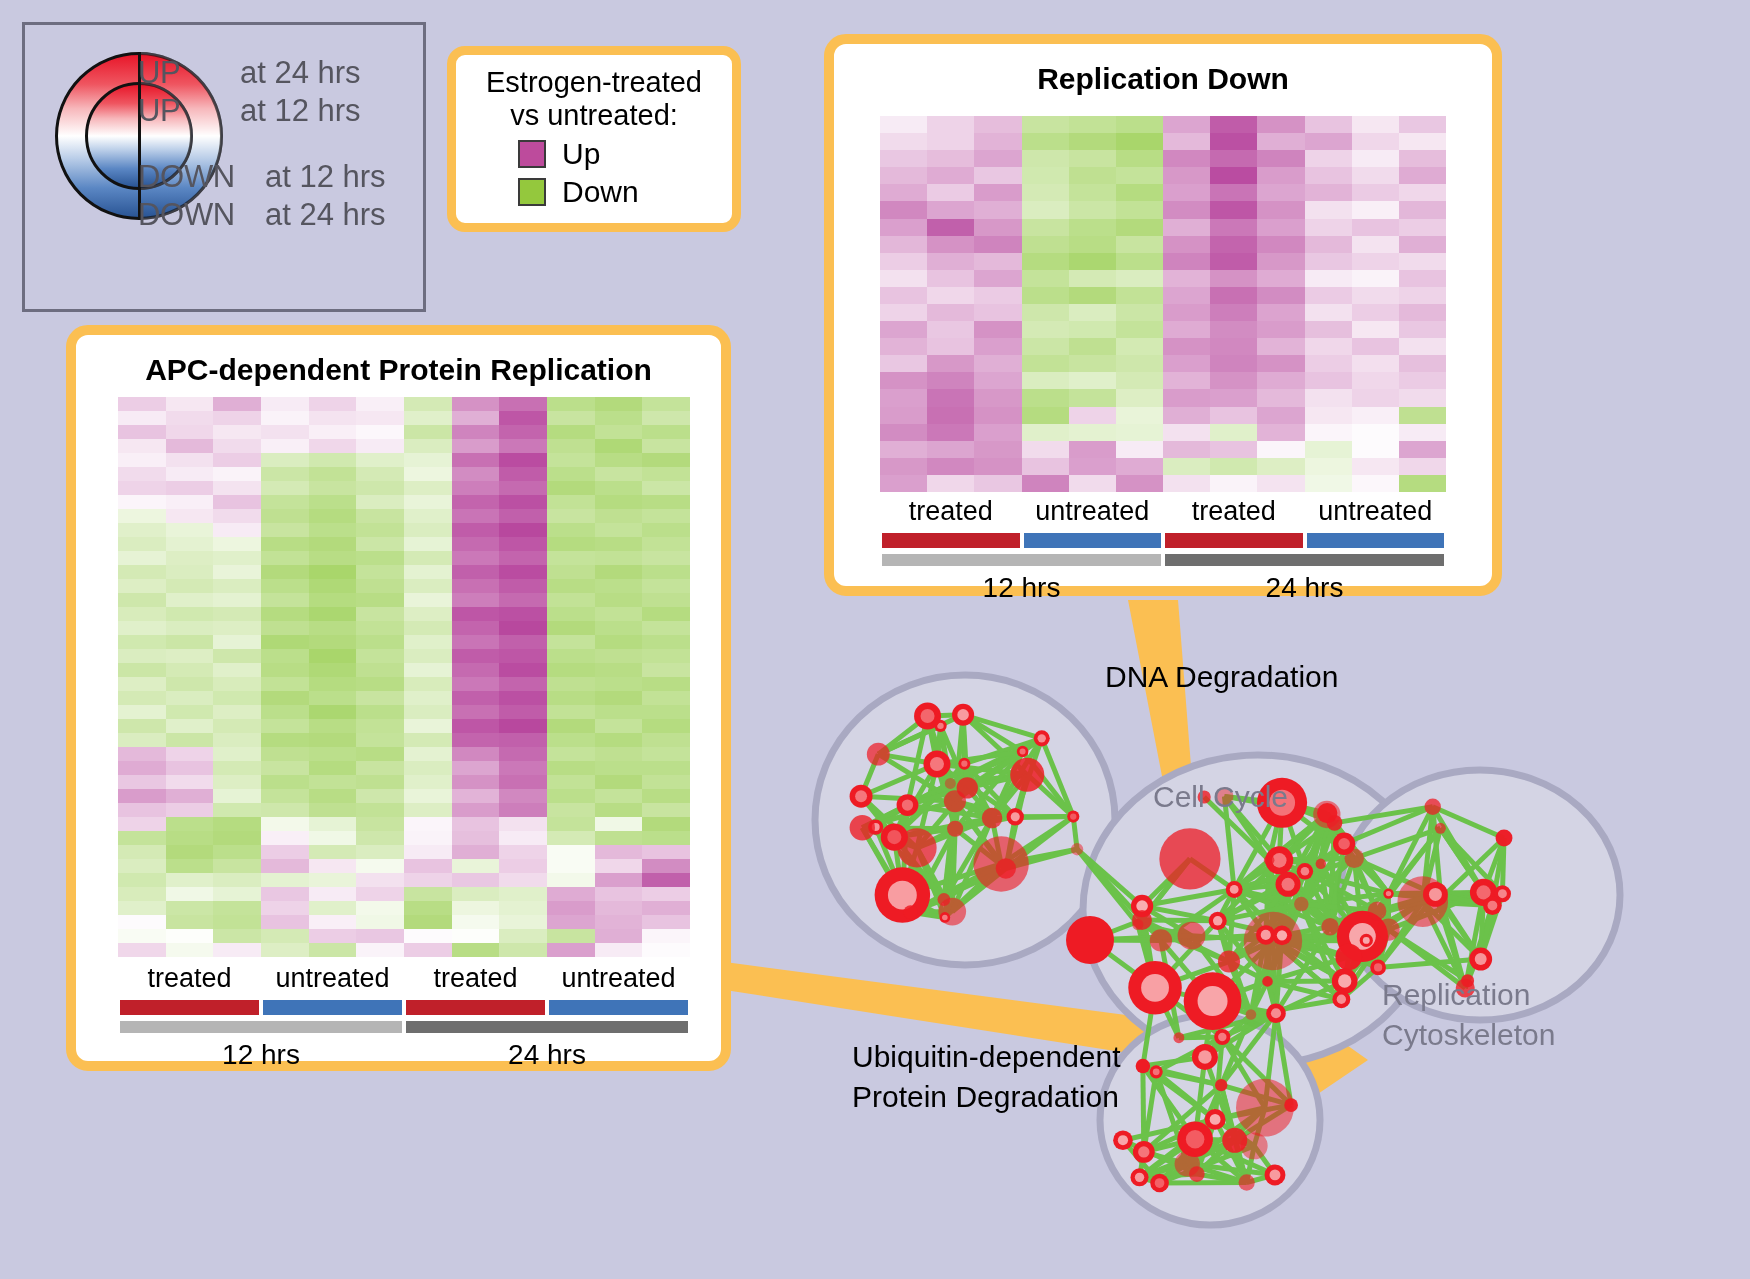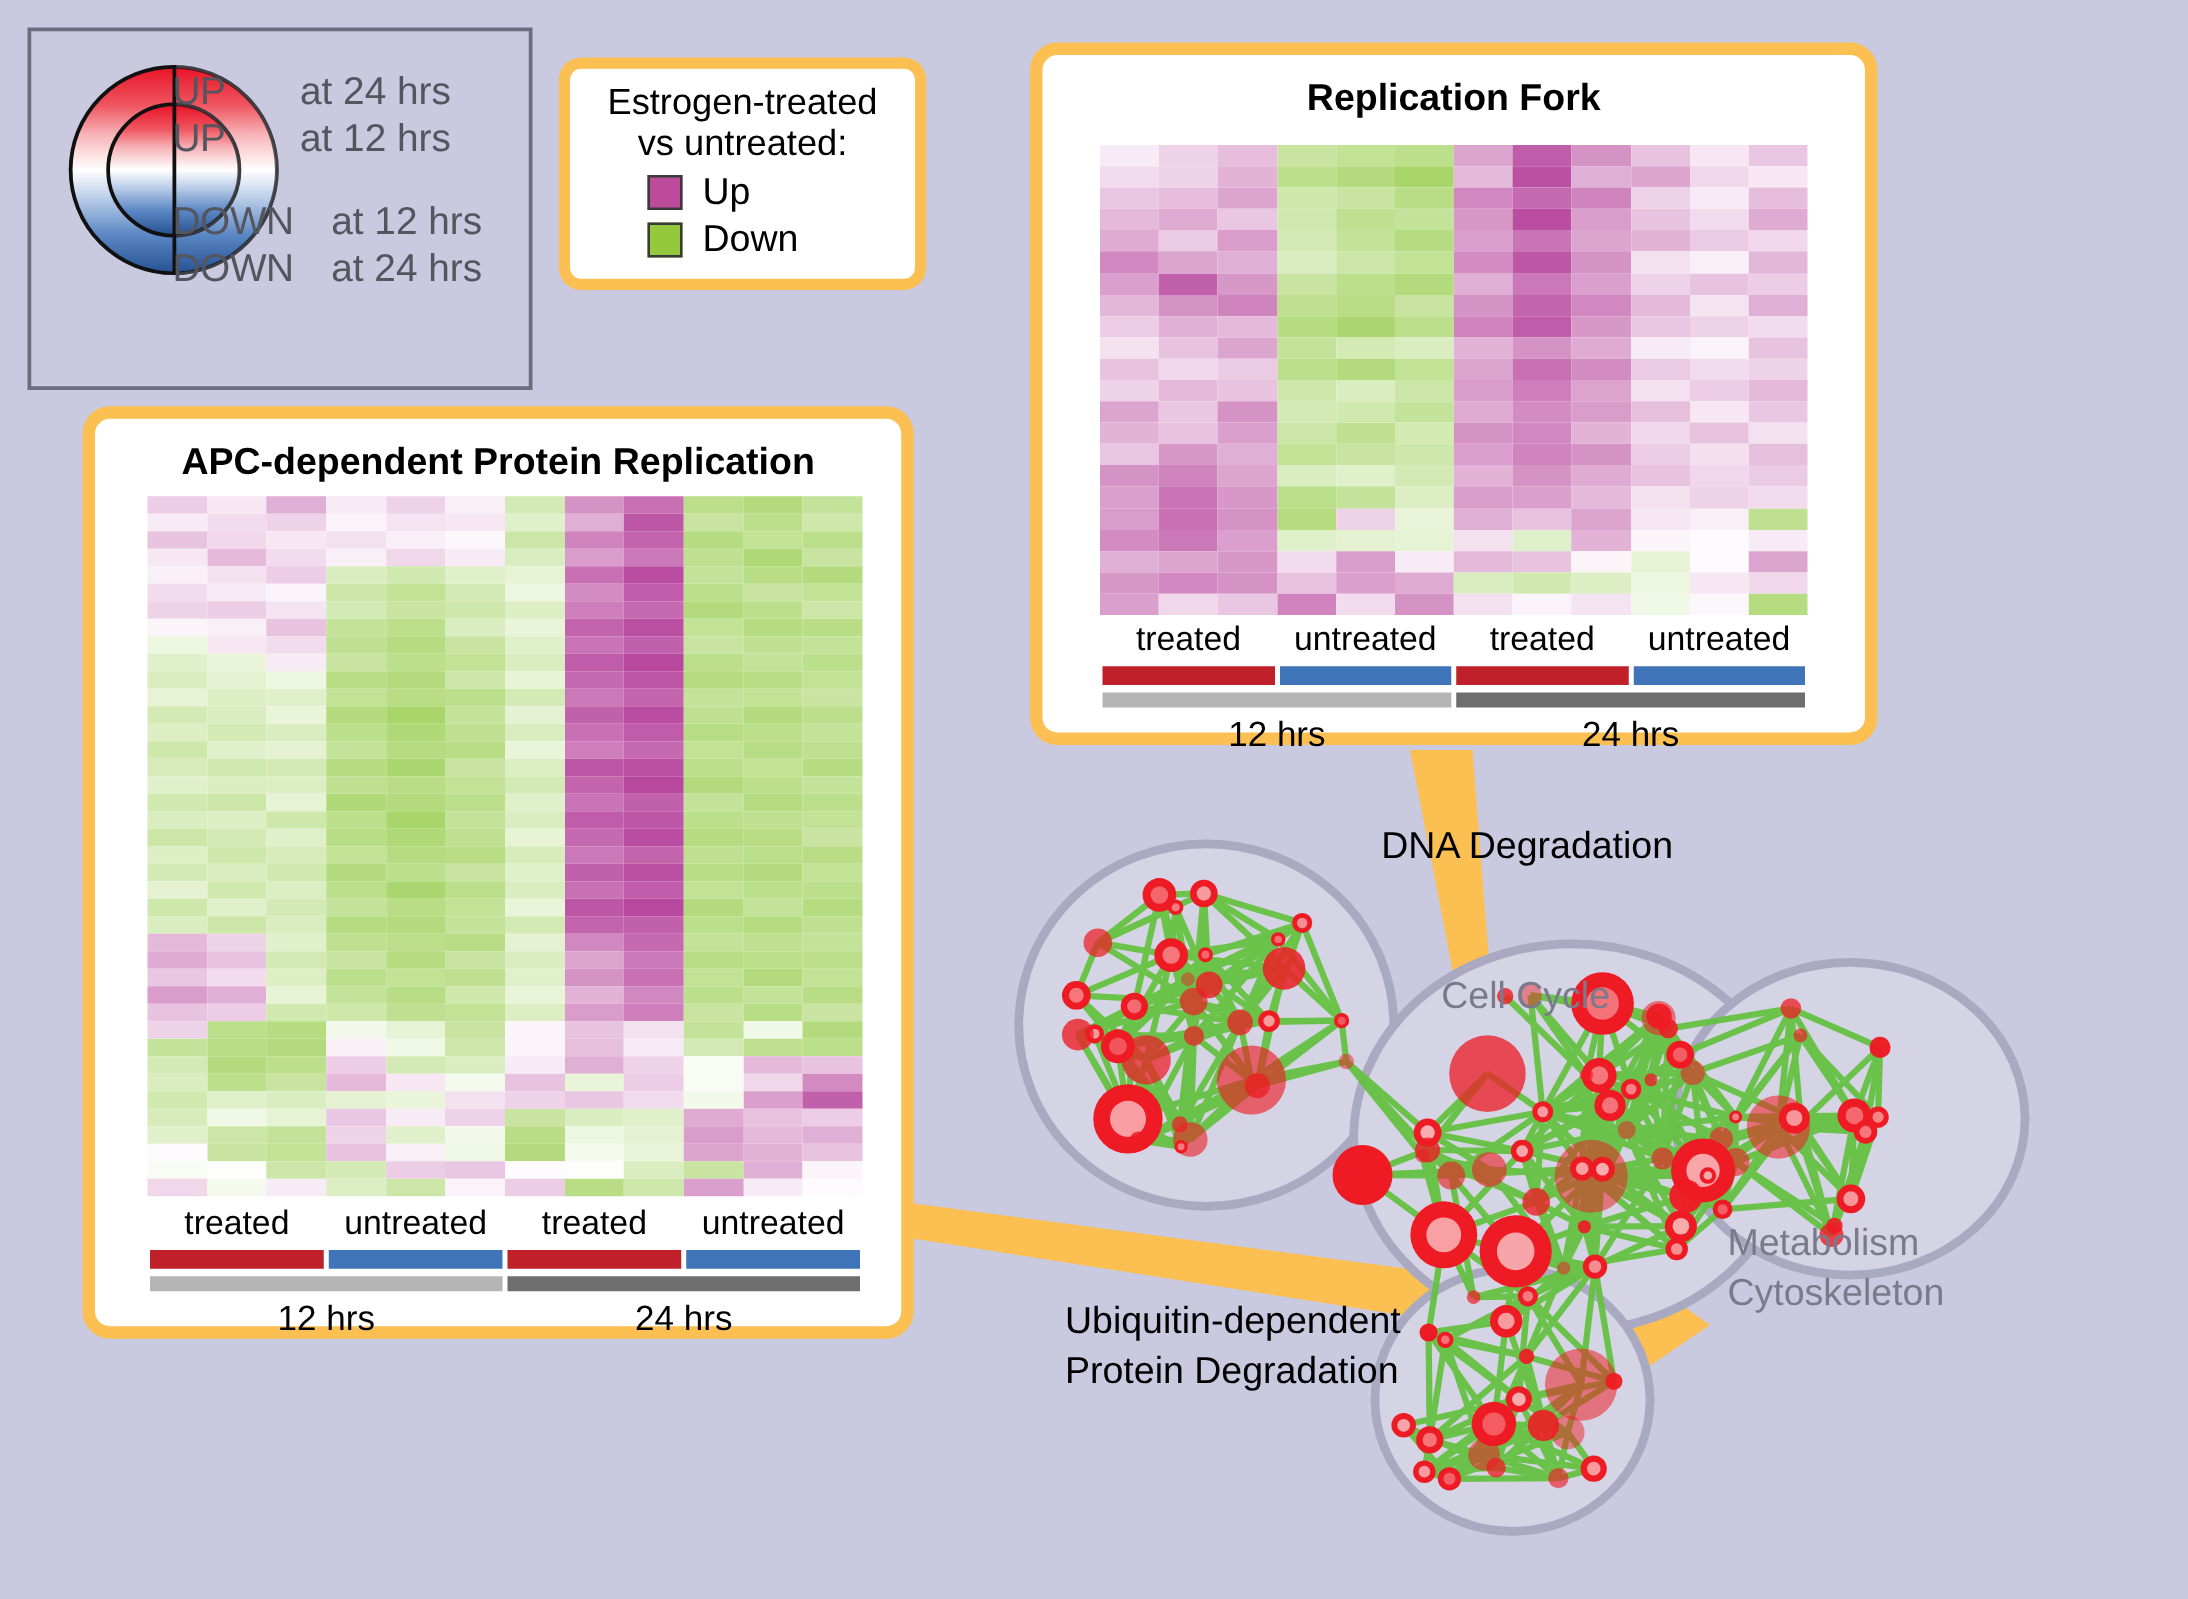--- a/index.html
+++ b/index.html
@@ -134,21 +134,21 @@
       <span class="key-label">Down</span>
     </div>
   </div>
 
   <svg style="position:absolute;left:0;top:0;width:1750px;height:1279px;">
     <polygon points="1128,600 1178,600 1196,830 1218,818 1198,876 1148,840 1172,828" fill="#fbbf52"></polygon>
     <polygon points="725,962 1300,1038 1300,1012 1368,1060 1300,1106 1300,1080 725,990" fill="#fbbf52"></polygon>
   </svg>
 
   <div class="panel" id="panel-replication-fork">
-    <div class="panel-title" style="top:18px;">Replication Fork</div>
+    <div class="panel-title" style="top:18px;">Replication Down</div>
     <div class="heat" id="heat-rf" style="left: 46px; top: 72px; width: 566px; height: 376px; grid-template-columns: repeat(12, 1fr); grid-template-rows: repeat(22, 1fr);">
         <div style="background: rgb(247, 235, 245);"></div>
         <div style="background: rgb(238, 211, 232);"></div>
         <div style="background: rgb(230, 189, 220);"></div>
         <div style="background: rgb(200, 228, 160);"></div>
         <div style="background: rgb(194, 226, 150);"></div>
         <div style="background: rgb(187, 223, 139);"></div>
         <div style="background: rgb(220, 165, 208);"></div>
         <div style="background: rgb(192, 92, 169);"></div>
         <div style="background: rgb(213, 146, 197);"></div>
@@ -1571,18 +1571,18 @@
         <circle cx="414.9558846273643" cy="436.9177701642816" r="6.753359567901235" fill="#ffffff" fill-opacity="0.5612086869855968"></circle>
         <circle cx="444.72287616665074" cy="520.3361584254533" r="12.498996913580246" fill="#ee1b24" fill-opacity="0.8950077160493828"></circle>
         <circle cx="388.87251112511484" cy="417.7244502084409" r="5.452893518518518" fill="#ee1b24" fill-opacity="0.6989546896433471"></circle>
         <circle cx="300" cy="320" r="24" fill="#ee1b24" fill-opacity="1"></circle>
         <circle cx="352" cy="300" r="10" fill="#ee1b24" fill-opacity="0.8"></circle>
       </g>
   </svg>
 
   <div class="net-label dark" style="left:1105px;top:660px;">DNA Degradation</div>
   <div class="net-label" style="left:1153px;top:780px;">Cell Cycle</div>
-  <div class="net-label" style="left:1382px;top:978px;">Metabolism</div>
+  <div class="net-label" style="left:1382px;top:978px;">Replication</div>
   <div class="net-label" style="left:1382px;top:1018px;">Cytoskeleton</div>
   <div class="net-label dark" style="left:852px;top:1080px;">Protein Degradation</div>
   <div class="net-label dark" style="left:852px;top:1040px;">Ubiquitin-dependent</div>
 
 </div>
 
 </body></html>

